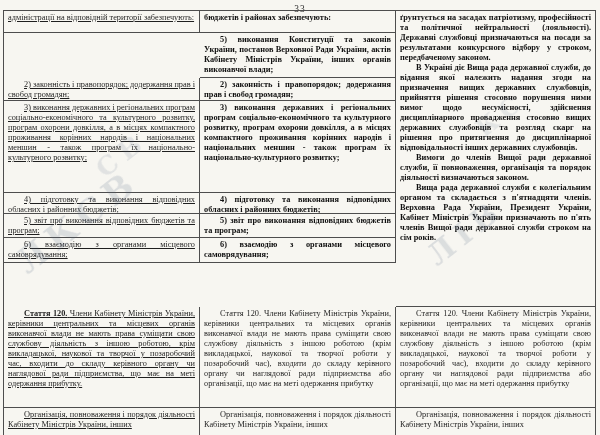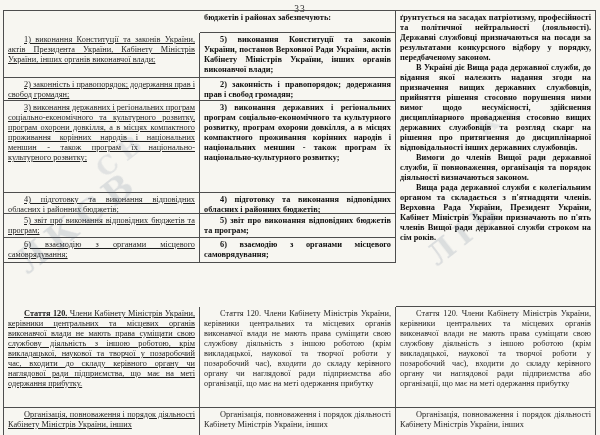--- a/index.html
+++ b/index.html
@@ -64,22 +64,22 @@
   .wm3{left:420px;top:245px;font-size:30px;transform:rotate(-38deg);transform-origin:left top;}
   .wm4{left:470px;top:120px;font-size:24px;transform:rotate(-38deg);transform-origin:left top;opacity:.7;}
 </style>
 </head>
 <body>
 
 <div class="page-number">33</div>
 
 <div class="doc-table">
 
-  <div class="cell gc1 r2 vb hb c1">
-    <p class="u ind">1) виконання Конституції та законів України, актів Президента України, Кабінету Міністрів України, інших органів виконавчої влади;</p>
+  <div class="cell gc1 r1 vb hb c1">
+    <p class="u">адміністрації на відповідній території забезпечують:</p>
   </div>
   <div class="cell gc1 r3 vb hb c1">
     <p class="u ind">2) законність і правопорядок; додержання прав і свобод громадян;</p>
   </div>
   <div class="cell gc1 r4 vb hb c1">
     <p class="u ind">3) виконання державних і регіональних програм соціально-економічного та культурного розвитку, програм охорони довкілля, а в місцях компактного проживання корінних народів і національних меншин - також програм їх національно-культурного розвитку;</p>
   </div>
   <div class="cell gc1 r5 vb hb c1">
     <p class="u ind">4) підготовку та виконання відповідних обласних і районних бюджетів;</p>
   </div>
@@ -118,21 +118,21 @@
     <p class="b ind">6) взаємодію з органами місцевого самоврядування;</p>
   </div>
   <div class="cell gc2 r9 vb hb">
     <p class="ind"><span class="lead">Стаття 120.</span><span>Члени Кабінету Міністрів України, керівники центральних та місцевих органів виконавчої влади не мають права суміщати свою службову діяльність з іншою роботою (крім викладацької, наукової та творчої роботи у позаробочий час), входити до складу керівного органу чи наглядової ради підприємства або організації, що має на меті одержання прибутку</span></p>
   </div>
   <div class="cell gc2 r10 vb">
     <p class="ind">Організація, повноваження і порядок діяльності Кабінету Міністрів України, інших</p>
   </div>
 
   <div class="cell gc3 r1-8 hb">
-    <p class="b">ґрунтується на засадах патріотизму, професійності та політичної нейтральності (лояльності). Державні службовці призначаються на посади за результатами конкурсного відбору у порядку, передбаченому законом.</p>
+    <p class="b">ґрунтується на засадах патріотизму, професійності та політичної нейтральності (лояльності). Державні службовці призначаються на посади за результатами конкурсного відбору у строком, передбаченому законом.</p>
     <p class="b ind">В Україні діє Вища рада державної служби, до відання якої належить надання згоди на призначення вищих державних службовців, прийняття рішення стосовно порушення ними вимог щодо несумісності, здійснення дисциплінарного провадження стосовно вищих державних службовців та розгляд скарг на рішення про притягнення до дисциплінарної відповідальності інших державних службовців.</p>
     <p class="b ind">Вимоги до членів Вищої ради державної служби, її повноваження, організація та порядок діяльності визначаються законом.</p>
     <p class="b ind">Вища рада державної служби є колегіальним органом та складається з п'ятнадцяти членів. Верховна Рада України, Президент України, Кабінет Міністрів України призначають по п'ять членів Вищої ради державної служби строком на сім років.</p>
   </div>
   <div class="cell gc3 r9 hb">
     <p class="ind"><span class="lead">Стаття 120.</span><span>Члени Кабінету Міністрів України, керівники центральних та місцевих органів виконавчої влади не мають права суміщати свою службову діяльність з іншою роботою (крім викладацької, наукової та творчої роботи у позаробочий час), входити до складу керівного органу чи наглядової ради підприємства або організації, що має на меті одержання прибутку</span></p>
   </div>
   <div class="cell gc3 r10">
     <p class="ind">Організація, повноваження і порядок діяльності Кабінету Міністрів України, інших</p>
   </div>

